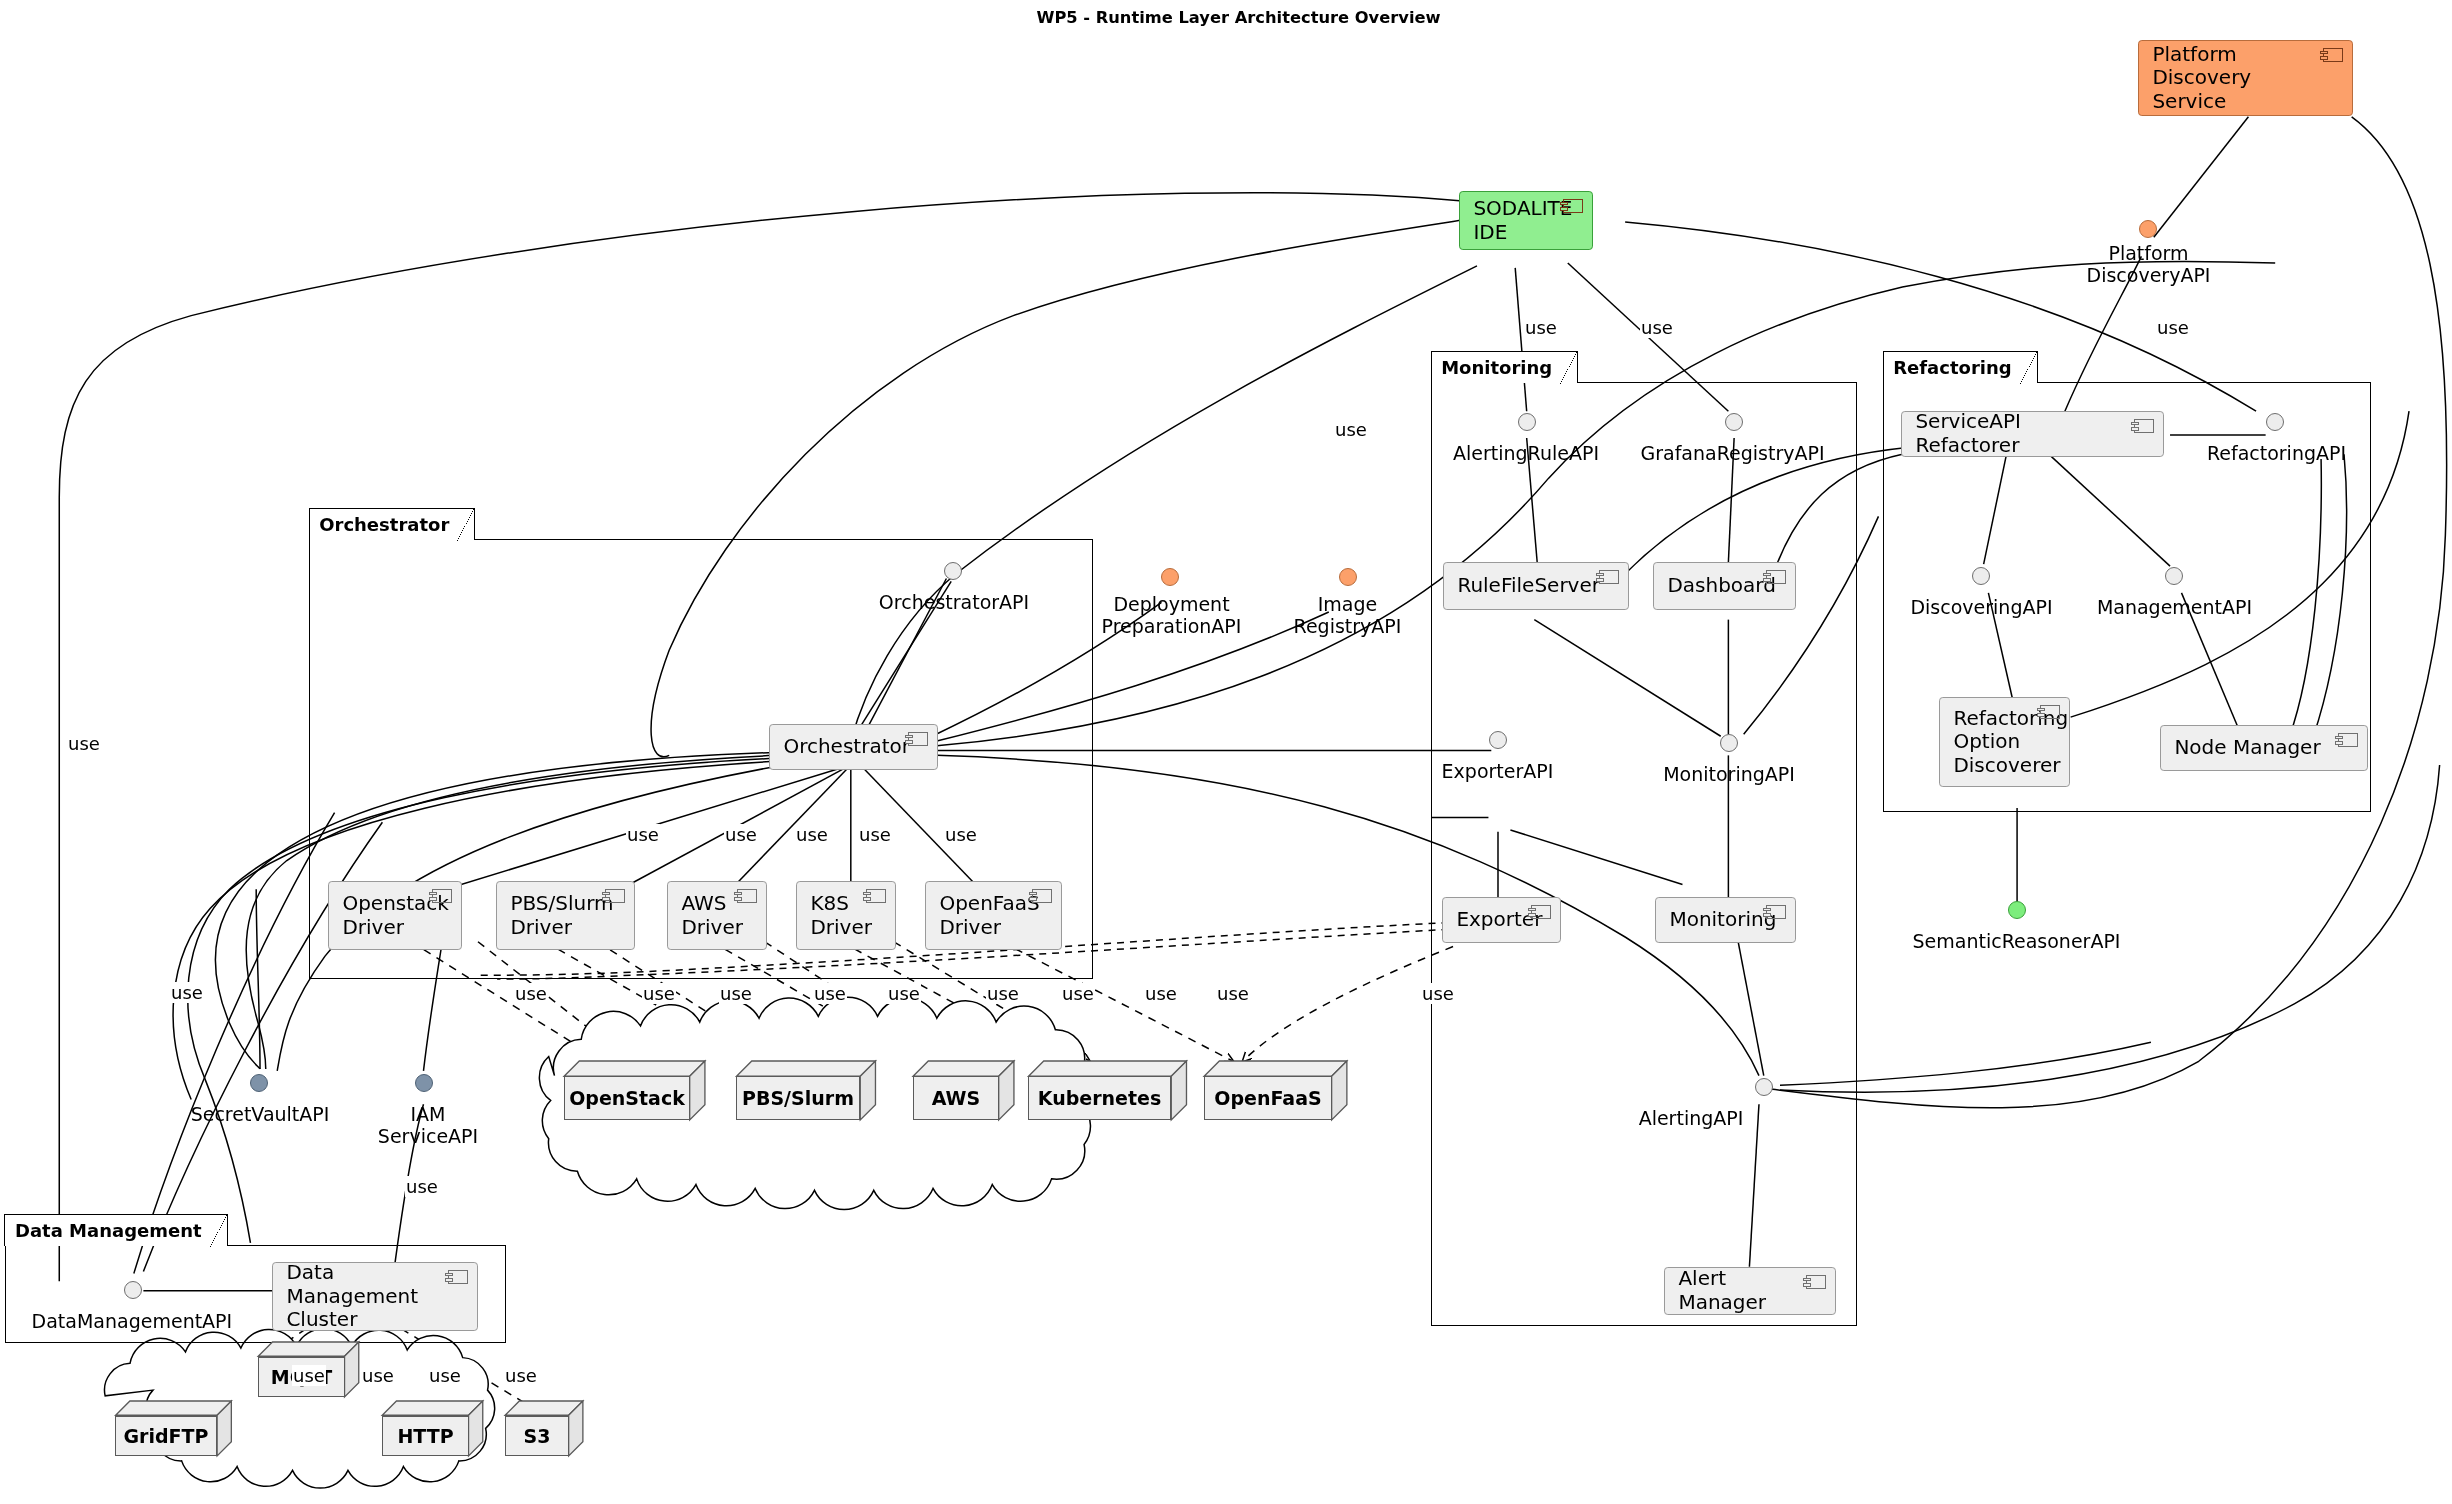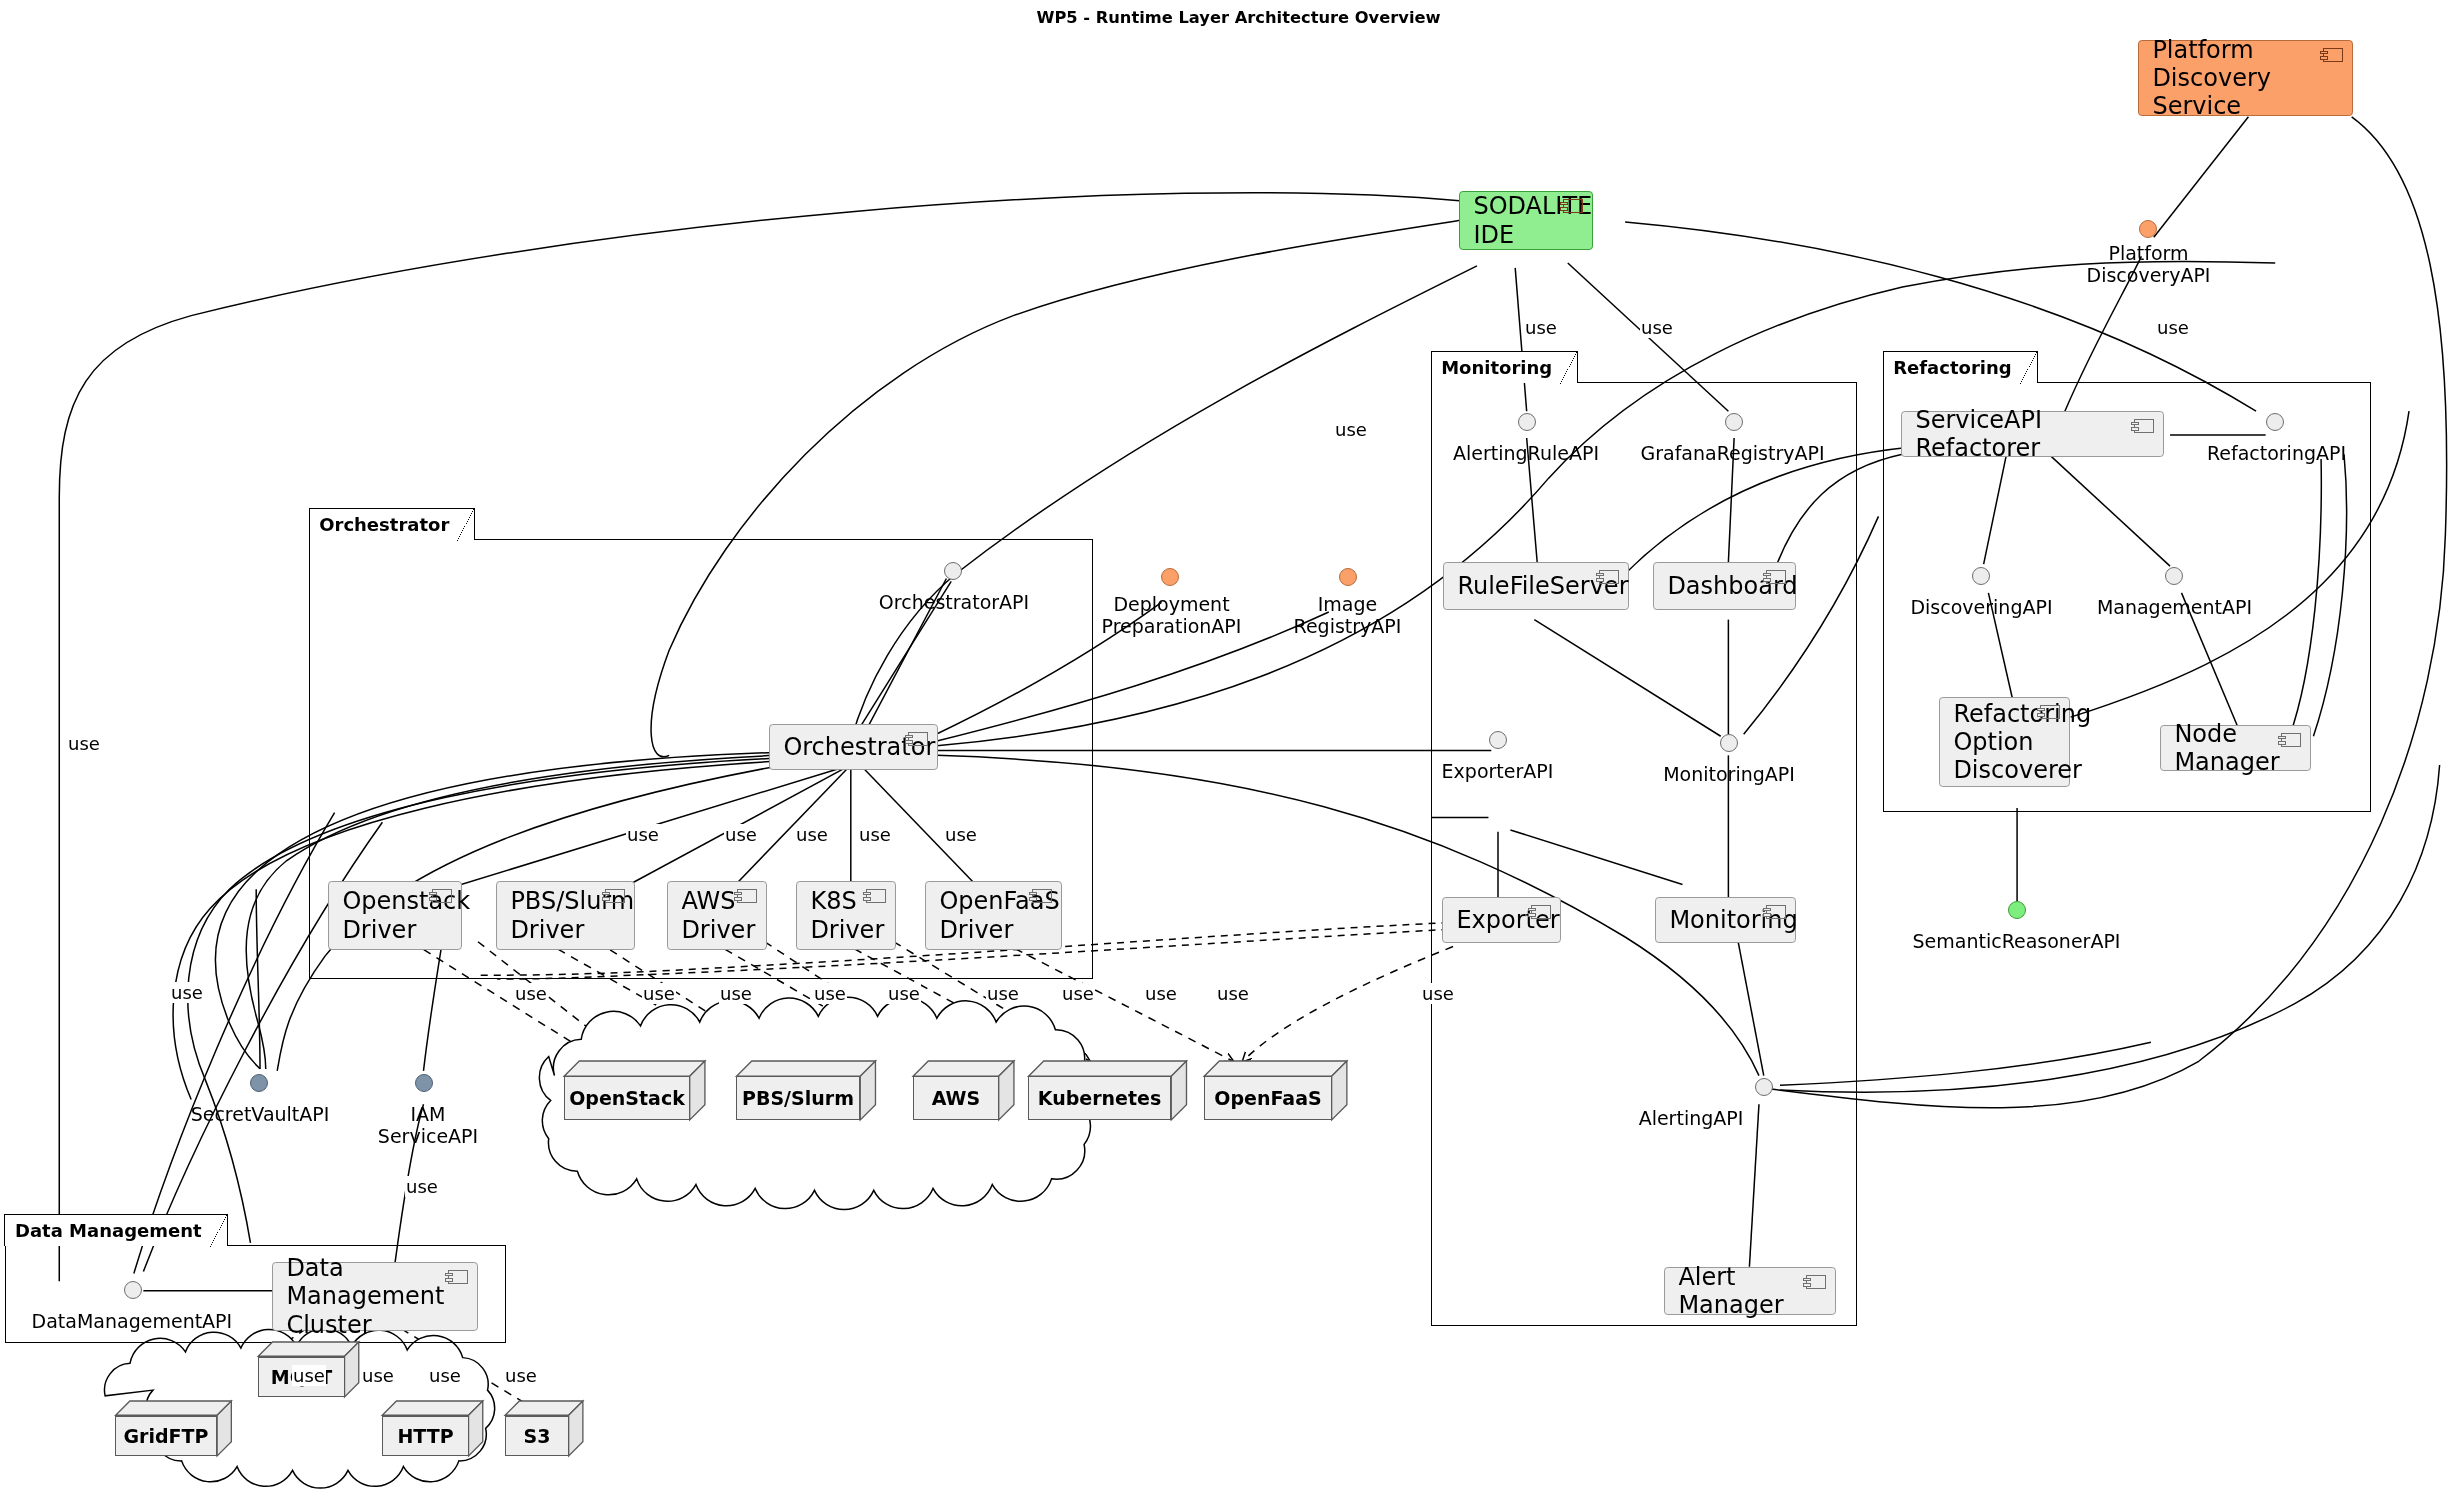--- a/index.html
+++ b/index.html
@@ -60,21 +60,21 @@
 
   
   .comp {
     position: absolute;
     border: 1px solid #9a9a9a;
     background: #efefef;
     border-radius: 3.8px;
     box-sizing: border-box;
     display: flex;
     align-items: center;
-    font-size: 24px;
+    font-size: 20px;
     color: #000;
     padding-left: 13.4px;
     padding-right: 32.5px;
     line-height: 1.18;
     white-space: pre-line;
   }
   .comp.colored { border-color: #b05a2e; }
   .comp .cicon {
     position: absolute;
     right: 8.6px; top: 6.7px;
@@ -408,21 +408,21 @@
     <span>ServiceAPI Refactorer</span>
   </div>
 
   <div class="comp" style="left:1939px; top:697px; width:131px; height:90px;">
     <span class="cicon"></span>
     <span>Refactoring
 Option
 Discoverer</span>
   </div>
 
-  <div class="comp" style="left:2160px; top:725px; width:151px; height:46px;">
+  <div class="comp" style="left:2160px; top:725px; width:208px; height:46px;">
     <span class="cicon"></span>
     <span>Node Manager</span>
   </div>
 
   <div class="comp" style="left:272px; top:1262px; width:206px; height:69px;">
     <span class="cicon"></span>
     <span>Data Management
 Cluster</span>
   </div>
 

